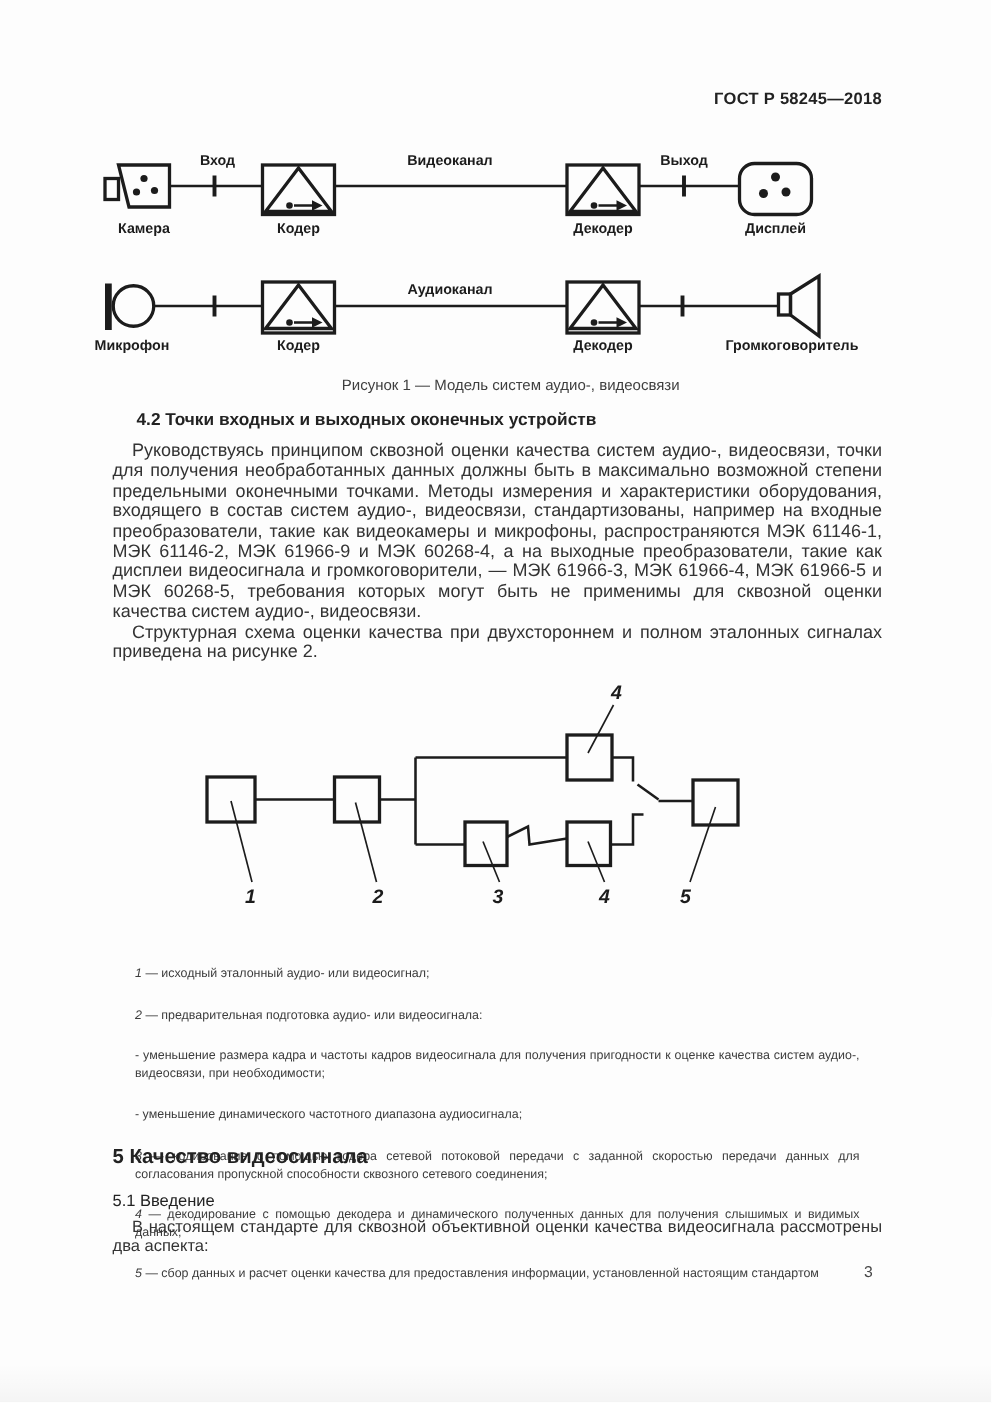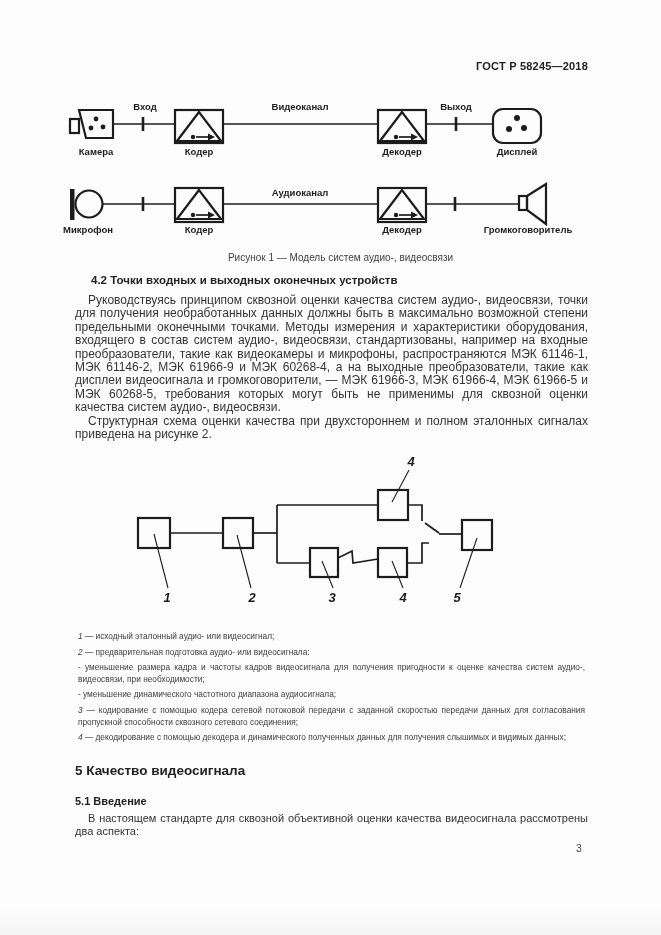--- a/index.html
+++ b/index.html
@@ -24,29 +24,29 @@
   }
   .body-block{
     position:absolute;top:294px;left:75px;width:513px;
     font-size:12px;line-height:13.4px;text-align:justify;color:#333;
   }
   .body-block p{margin:0;text-indent:13px;}
   .footnotes{
     position:absolute;top:627px;left:74px;width:515px;
     font-size:8.3px;line-height:11.6px;color:#3c3c3c;text-align:justify;
   }
-  .fn-line{margin:4px;}
+  .fn-line{margin:16px;}
   .fn-line i{font-style:italic;}
   .h5{
     position:absolute;top:763px;left:75px;
     font-size:13.5px;font-weight:bold;color:#222;
   }
   .h51{
     position:absolute;top:795px;left:75px;
-    font-size:11px;font-weight:bold;color:#222;
+    font-size:11px;font-weight:normal;color:#222;
   }
   .body-block2{
     position:absolute;top:812px;left:75px;width:513px;
     font-size:11px;line-height:13.4px;text-align:justify;color:#333;
   }
   .body-block2 p{margin:0;text-indent:13px;}
   .pagenum{
     position:absolute;top:842px;left:570px;width:18px;text-align:center;
     font-size:10.5px;color:#444;
   }
@@ -189,20 +189,21 @@
     <text class="callout" x="337" y="152" text-anchor="middle">5</text>
   </svg>
 
   <div class="footnotes">
     <div class="fn-line"><i>1 </i><span>— исходный эталонный аудио- или видеосигнал;</span></div>
     <div class="fn-line"><i>2 </i><span>— предварительная подготовка аудио- или видеосигнала:</span></div>
     <div class="fn-line"><i></i><span>- уменьшение размера кадра и частоты кадров видеосигнала для получения пригодности к оценке качества систем аудио-, видеосвязи, при необходимости;</span></div>
     <div class="fn-line"><i></i><span>- уменьшение динамического частотного диапазона аудиосигнала;</span></div>
     <div class="fn-line"><i>3 </i><span>— кодирование с помощью кодера сетевой потоковой передачи с заданной скоростью передачи данных для согласования пропускной способности сквозного сетевого соединения;</span></div>
     <div class="fn-line"><i>4 </i><span>— декодирование с помощью декодера и динамического полученных данных для получения слышимых и видимых данных;</span></div>
+    <div class="fn-line"><i>5 </i><span>— сбор данных и расчет оценки качества для предоставления информации, установленной настоящим стандартом</span></div>
   </div>
 
 
   <div class="h5">5 Качество видеосигнала</div>
   <div class="h51">5.1 Введение</div>
 
   <div class="body-block2">
     <p>В настоящем стандарте для сквозной объективной оценки качества видеосигнала рассмотрены два аспекта:</p>
   </div>
 

